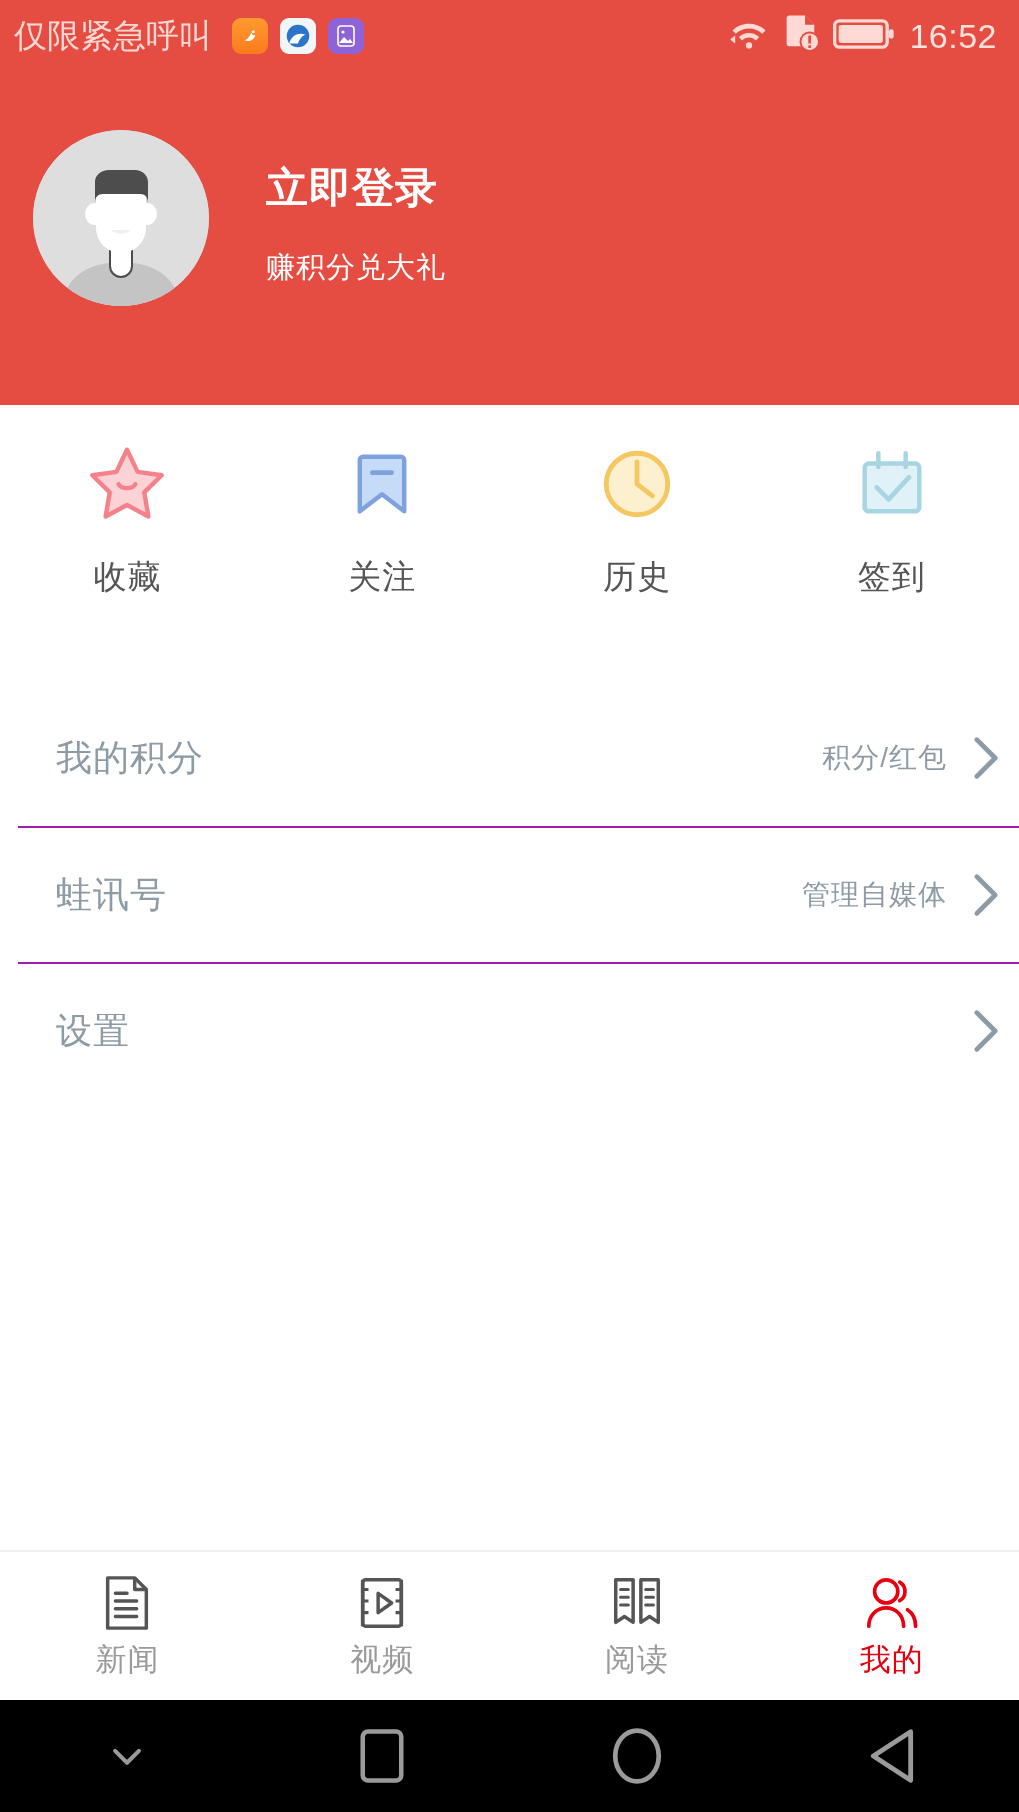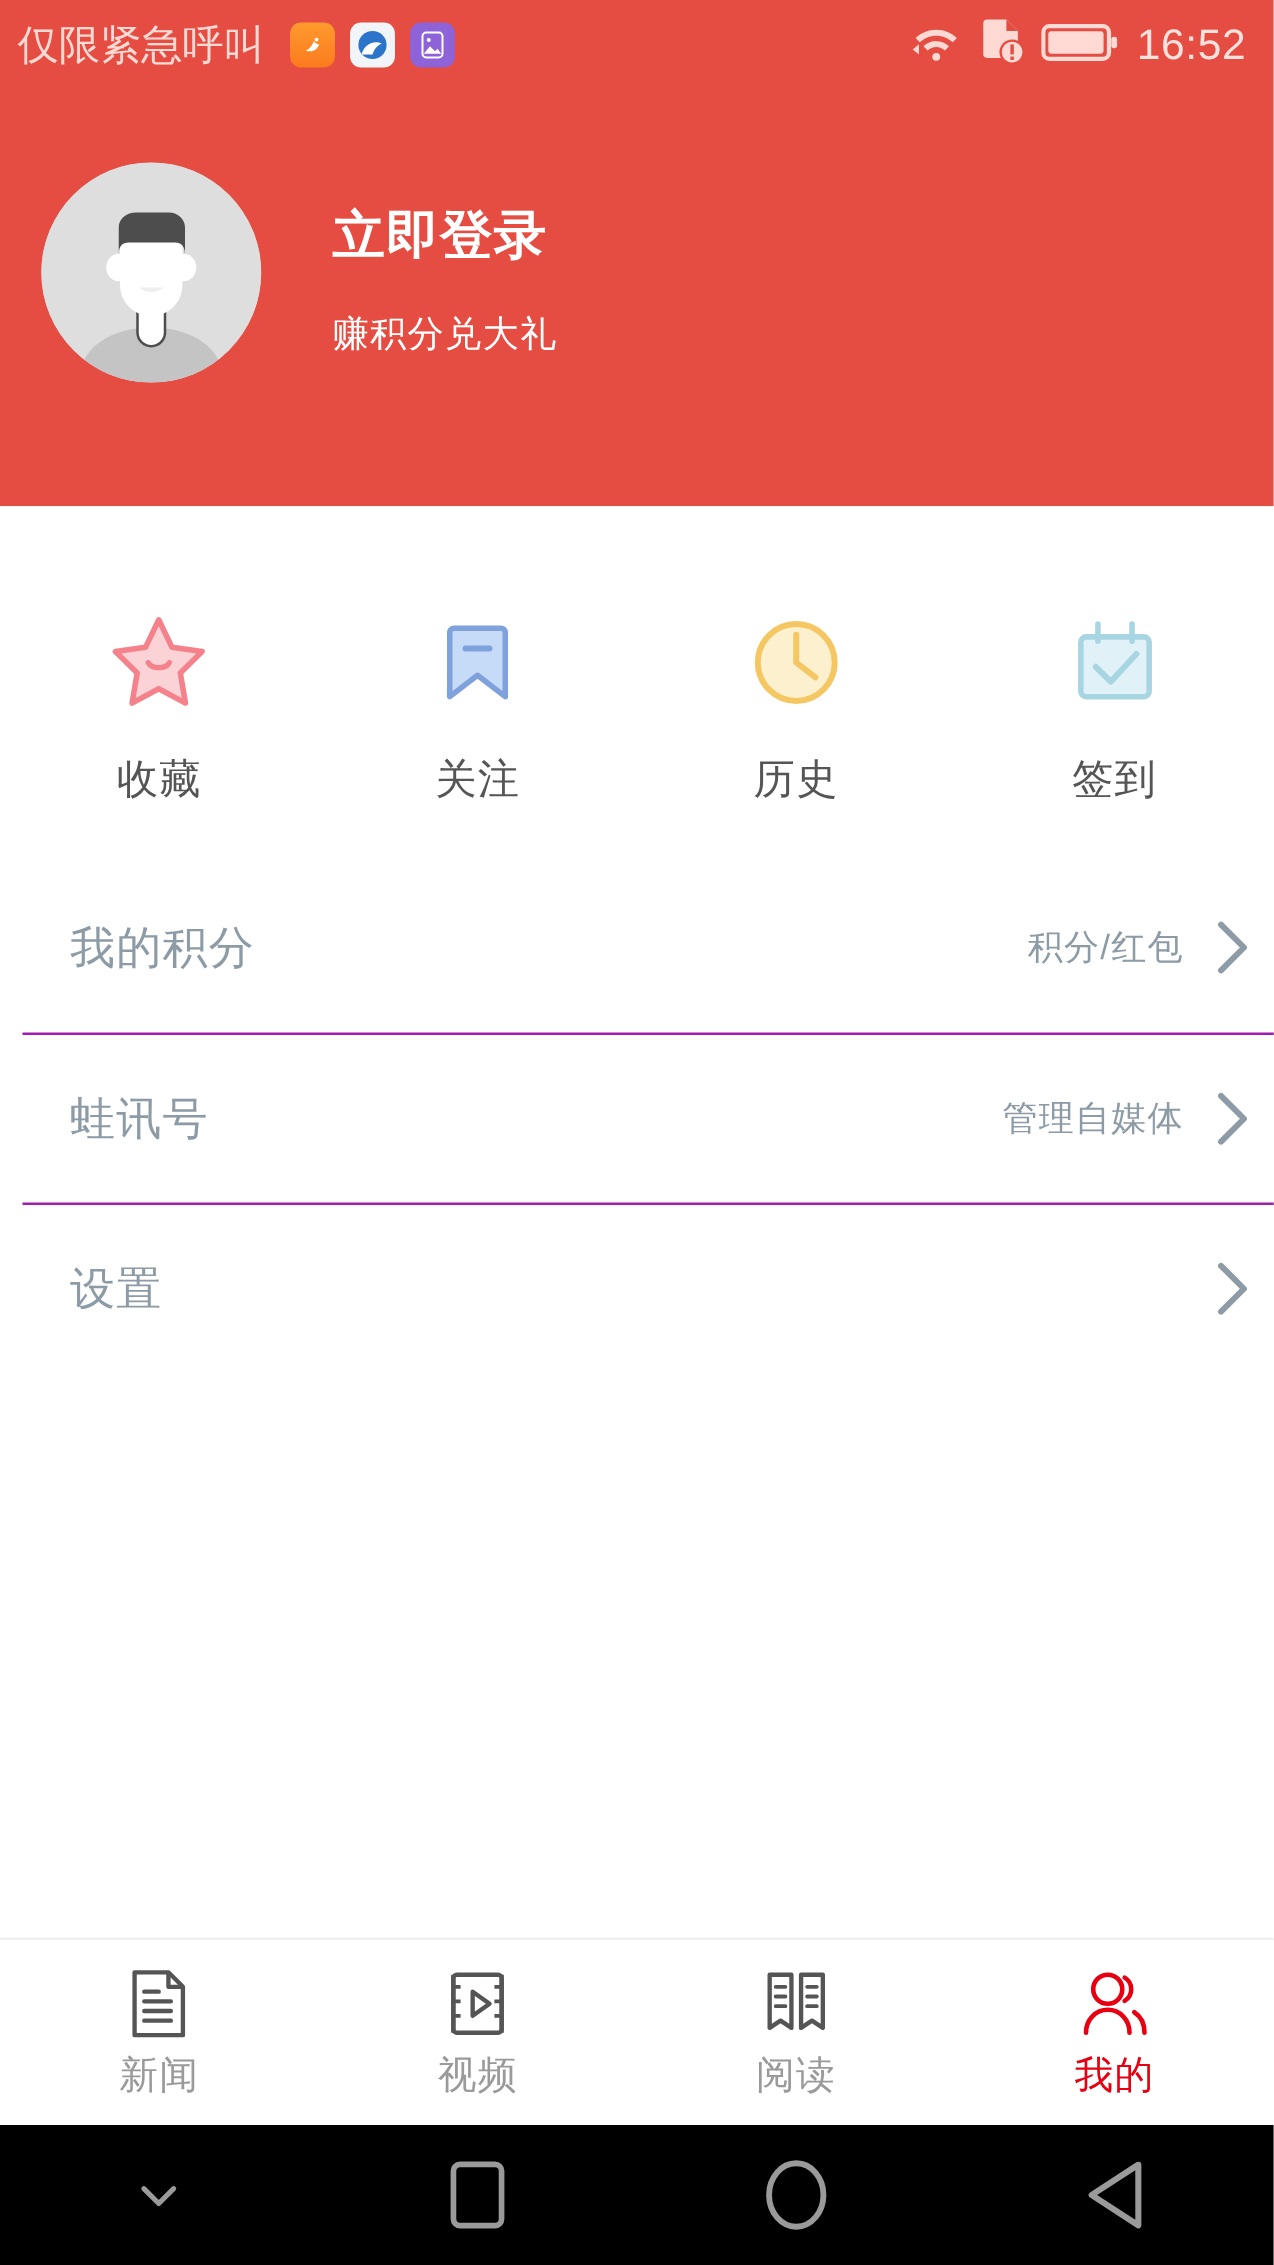--- a/index.html
+++ b/index.html
@@ -44,21 +44,21 @@
   .login-title{ color:#ffffff; font-size:42px; font-weight:700; letter-spacing:1px; }
   .login-sub{ color:#ffffff; font-size:29px; margin-top:32px; letter-spacing:1px; }
 
   
   .quick{
     position:absolute; top:405px; left:0; width:1019px; height:290px;
     background:#ffffff; display:flex; align-items:flex-start;
   }
   .quick-item{
     flex:1; display:flex; flex-direction:column; align-items:center;
-    padding-top:82px; cursor:pointer;
+    padding-top:36px; cursor:pointer;
   }
   .quick-icon{ width:86px; height:86px; display:flex; align-items:center; justify-content:center; }
   .quick-label{ margin-top:28px; font-size:33px; color:#555555; letter-spacing:1px; }
 
   
   .list{ position:absolute; top:690px; left:0; width:1019px; }
   .row{
     position:relative; height:136px; width:1019px; background:#fff;
     display:flex; align-items:center; padding:0 38px; cursor:pointer;margin-left:18px;
   }

